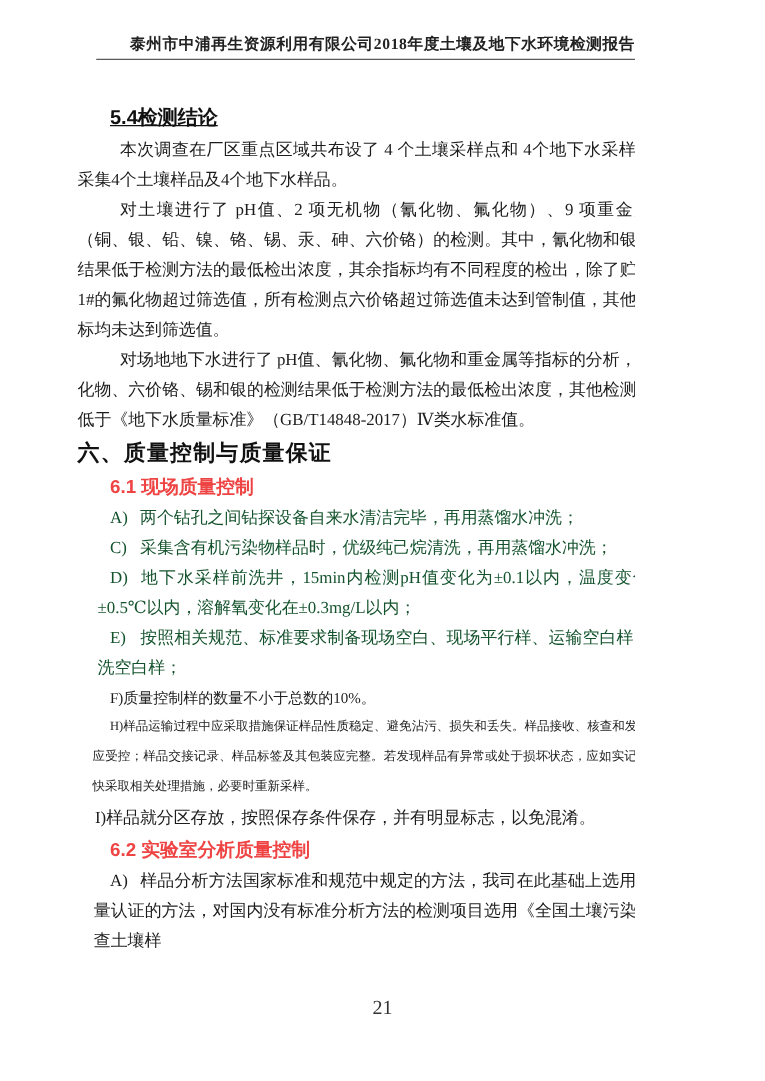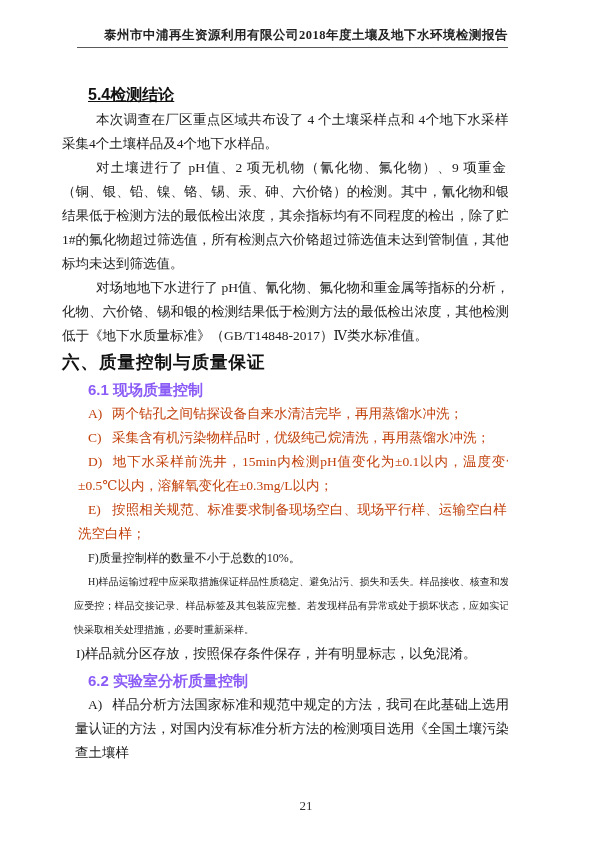--- a/index.html
+++ b/index.html
@@ -62,38 +62,38 @@
     margin: 2px 0 4px 0;
     letter-spacing: 1px;
     color: #111;
   }
   .h-sub2 {
     font-family: "Liberation Sans", "DejaVu Sans", sans-serif;
     font-weight: bold;
     font-size: 15px;
     line-height: 21px;
     margin: 4px 0 2px 26px;
-    color: #8b5cf6;
+    color: #ef4444;
   }
   .para {
     margin: 0;
     font-size: 13.5px;
     line-height: 24px;
     text-align: justify;
     text-indent: 34px;
     color: #1c1c1c;
   }
   
   .qc-item {
     margin: 0 16px 0 16px;
     font-size: 13.5px;
     line-height: 24px;
     text-align: justify;
     text-indent: 10px;
-    color: #c2410c;
+    color: #14532d;
   }
   .qc-item .lbl {
     display: inline-block;
     width: 24px;
     text-indent: 0;
   }
   
   .qc-item-f {
     margin: 0 0 0 26px;
     font-size: 12px;
@@ -130,21 +130,21 @@
     width: 24px;
     text-indent: 0;
   }
   
   .page-number {
     position: absolute;
     top: 798px;
     left: 0;
     width: 612px;
     text-align: center;
-    font-size: 13px;
+    font-size: 16px;
     color: #333;
   }
 </style>
 </head>
 <body>
 
 <div class="page">
 
   <div class="doc-header">泰州市中浦再生资源利用有限公司2018年度土壤及地下水环境检测报告</div>
   <div class="header-rule"></div>

